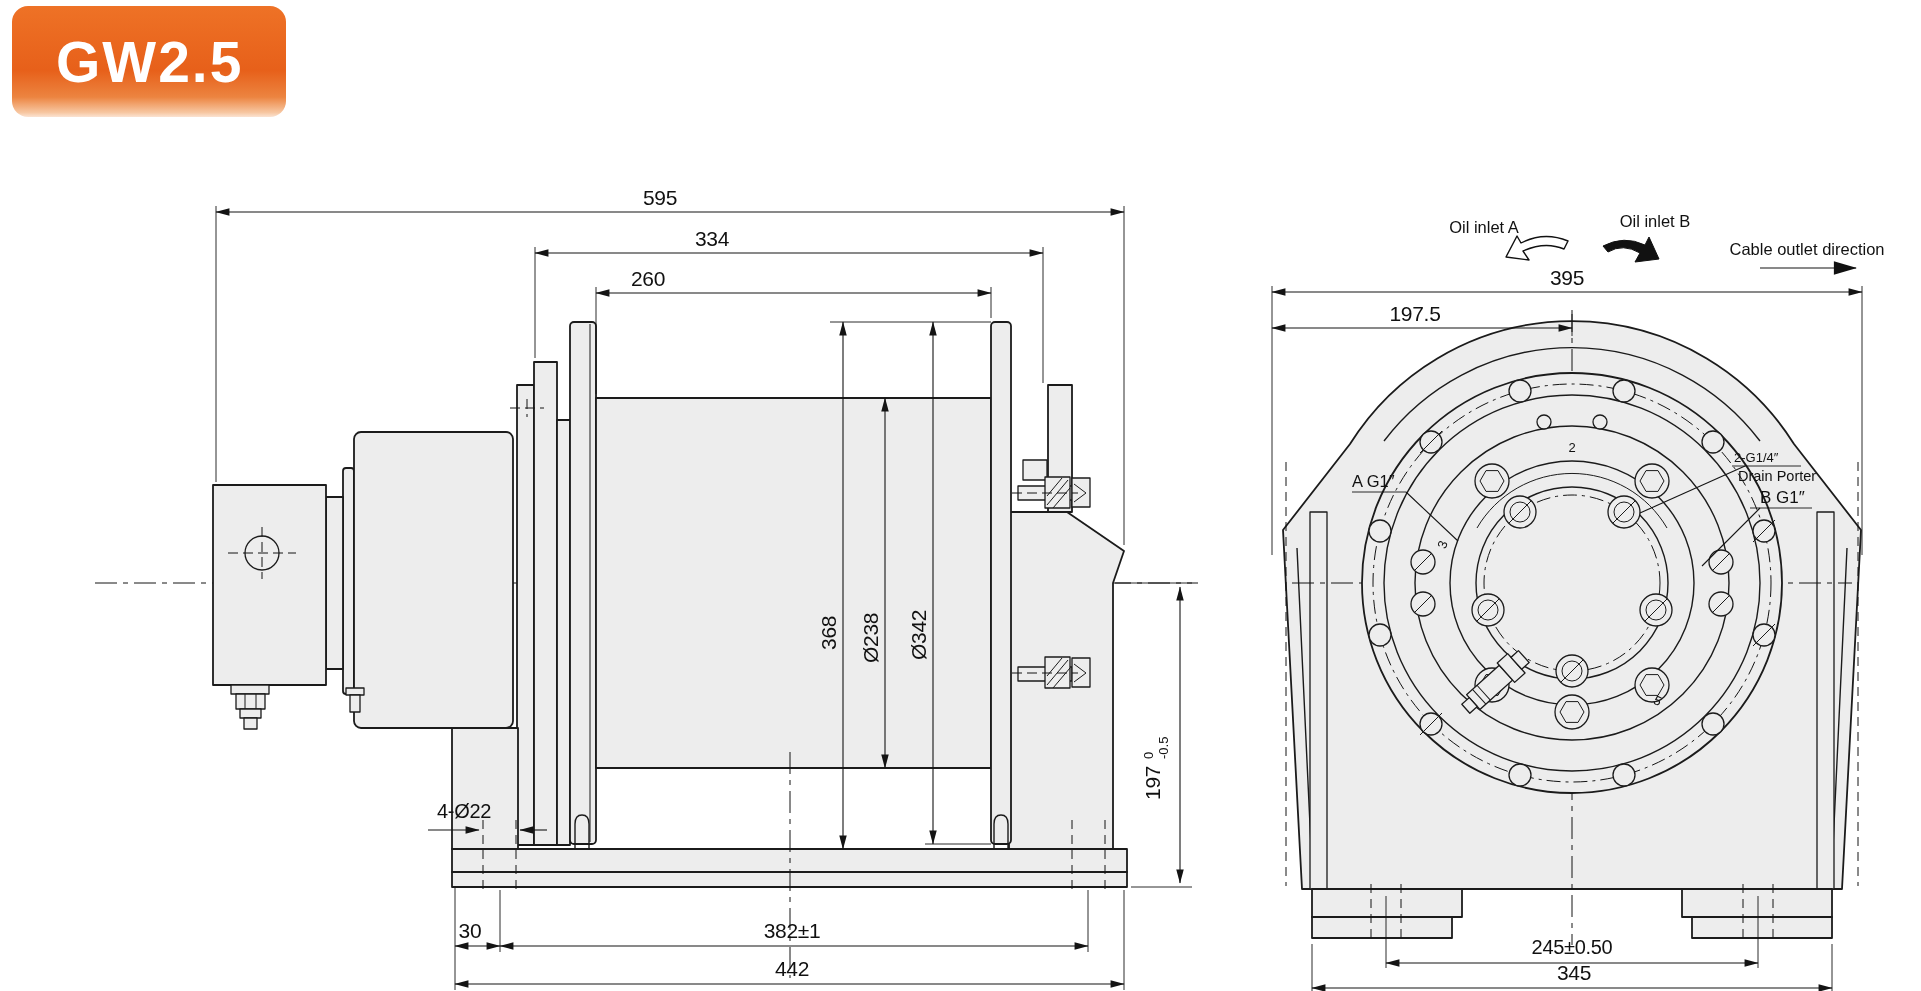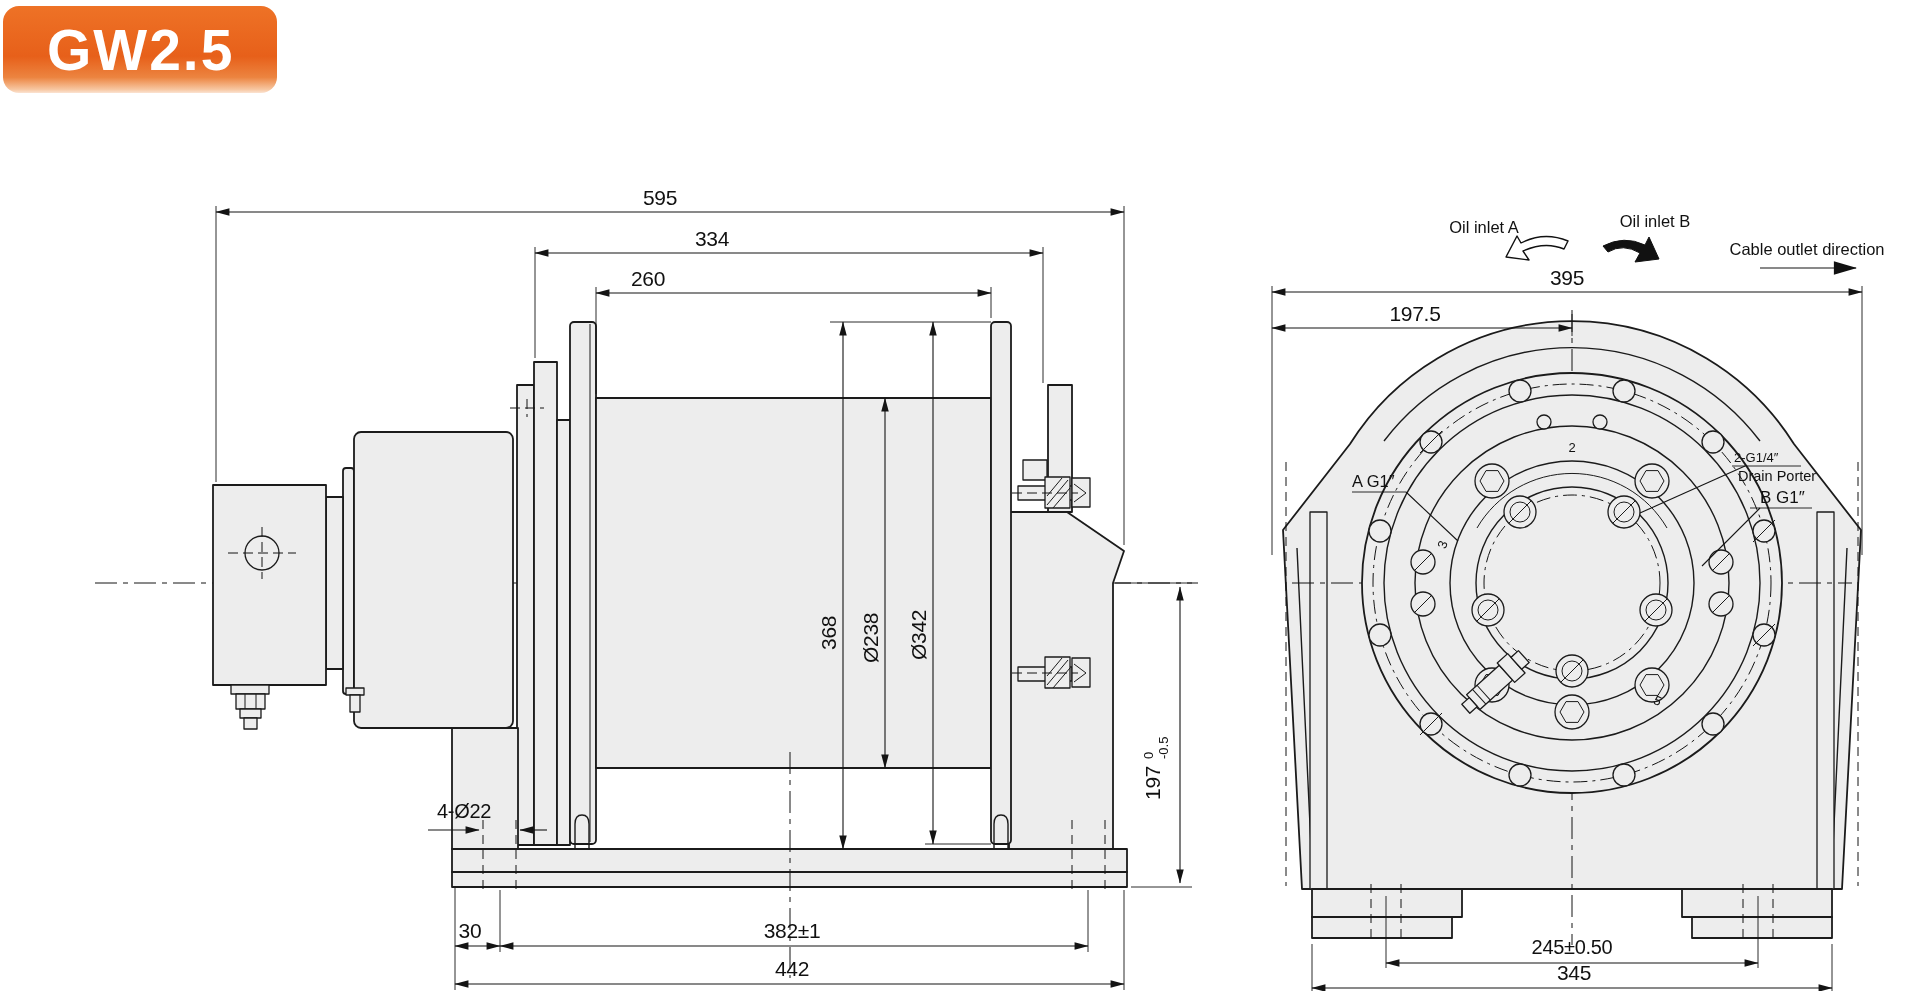--- a/index.html
+++ b/index.html
@@ -1,19 +1,19 @@
 <!DOCTYPE html>
 <html><head>
 <meta charset="utf-8">
 <style>
   html,body{margin:0;padding:0;background:#ffffff;}
   #stage{position:relative;width:1921px;height:991px;background:#ffffff;overflow:hidden;
          font-family:"Liberation Sans",sans-serif;}
   #drawing{position:absolute;left:0;top:0;}
-  .badge{position:absolute;left:3px;top:6px;width:274px;height:87px;border-radius:16px;
+  .badge{position:absolute;left:12px;top:6px;width:274px;height:111px;border-radius:16px;
          background:linear-gradient(180deg,#ee7226 0%,#e7601a 58%,#ec8440 82%,#f7c7a2 96%,#fbe3d2 100%);
          display:flex;align-items:center;padding-left:44px;box-sizing:border-box;}
   .badge span{font-weight:bold;font-size:57px;color:#ffffff;letter-spacing:2px;
          font-family:"Liberation Sans",sans-serif;}
   
   .p   {fill:#ededed;stroke:#1b1b1b;stroke-width:1.8;stroke-linejoin:round;}
   .p2  {fill:#ededed;stroke:#1b1b1b;stroke-width:1.3;stroke-linejoin:round;}
   .ln  {fill:none;stroke:#1b1b1b;stroke-width:1.4;}
   .lt  {fill:none;stroke:#1b1b1b;stroke-width:1;}
   .dim {fill:none;stroke:#141414;stroke-width:1.1;}

